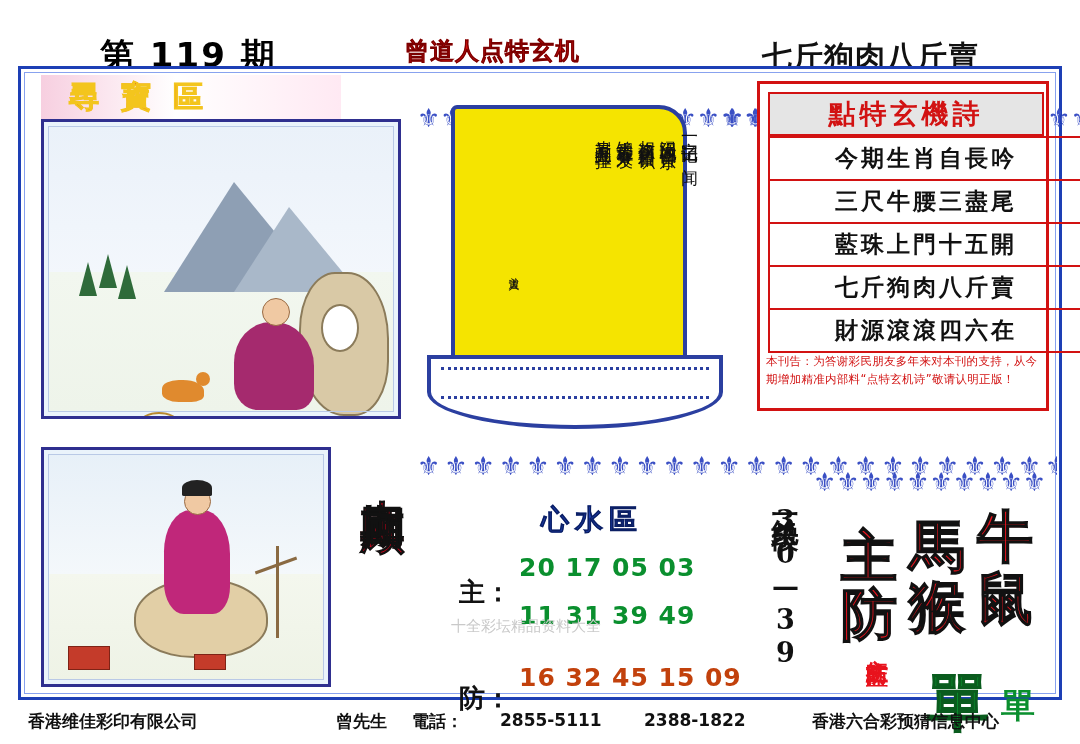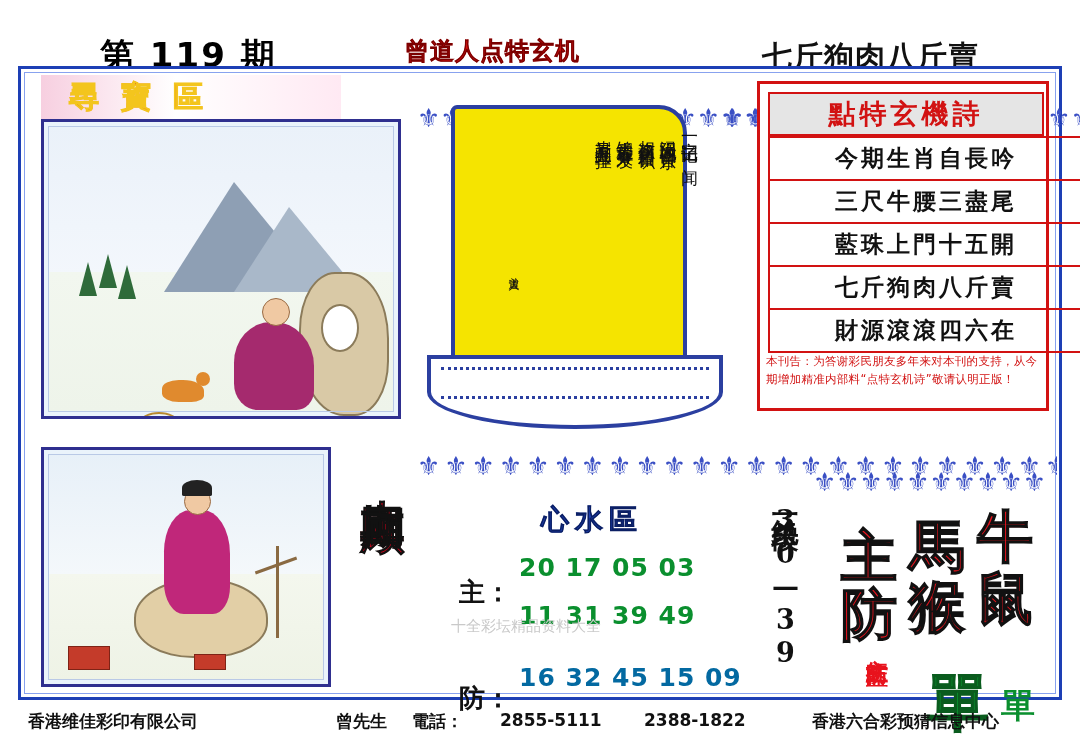--- a/index.html
+++ b/index.html
@@ -170,21 +170,21 @@
   }
   .fang-label{
     position:absolute;left:438px;top:612px;font-size:26px;color:#111;font-weight:bold;
   }
   .numrow{
     position:absolute;font-size:25px;font-weight:bold;letter-spacing:1px;
     font-family:"DejaVu Sans","Liberation Sans",sans-serif;
     white-space:nowrap;
   }
   .num-green{color:#0a8f2e;}
-  .num-magenta{color:#0369a1;}
+  .num-magenta{color:#c2410c;}
   #zhu1{left:498px;top:484px;}
   #zhu2{left:498px;top:532px;}
   #fang1{left:498px;top:594px;}
   #fang2{left:498px;top:642px;}
   .ghost{
     position:absolute;left:430px;top:548px;width:250px;height:20px;
     color:#c9c9c9;font-size:15px;overflow:hidden;white-space:nowrap;
   }
 
   

